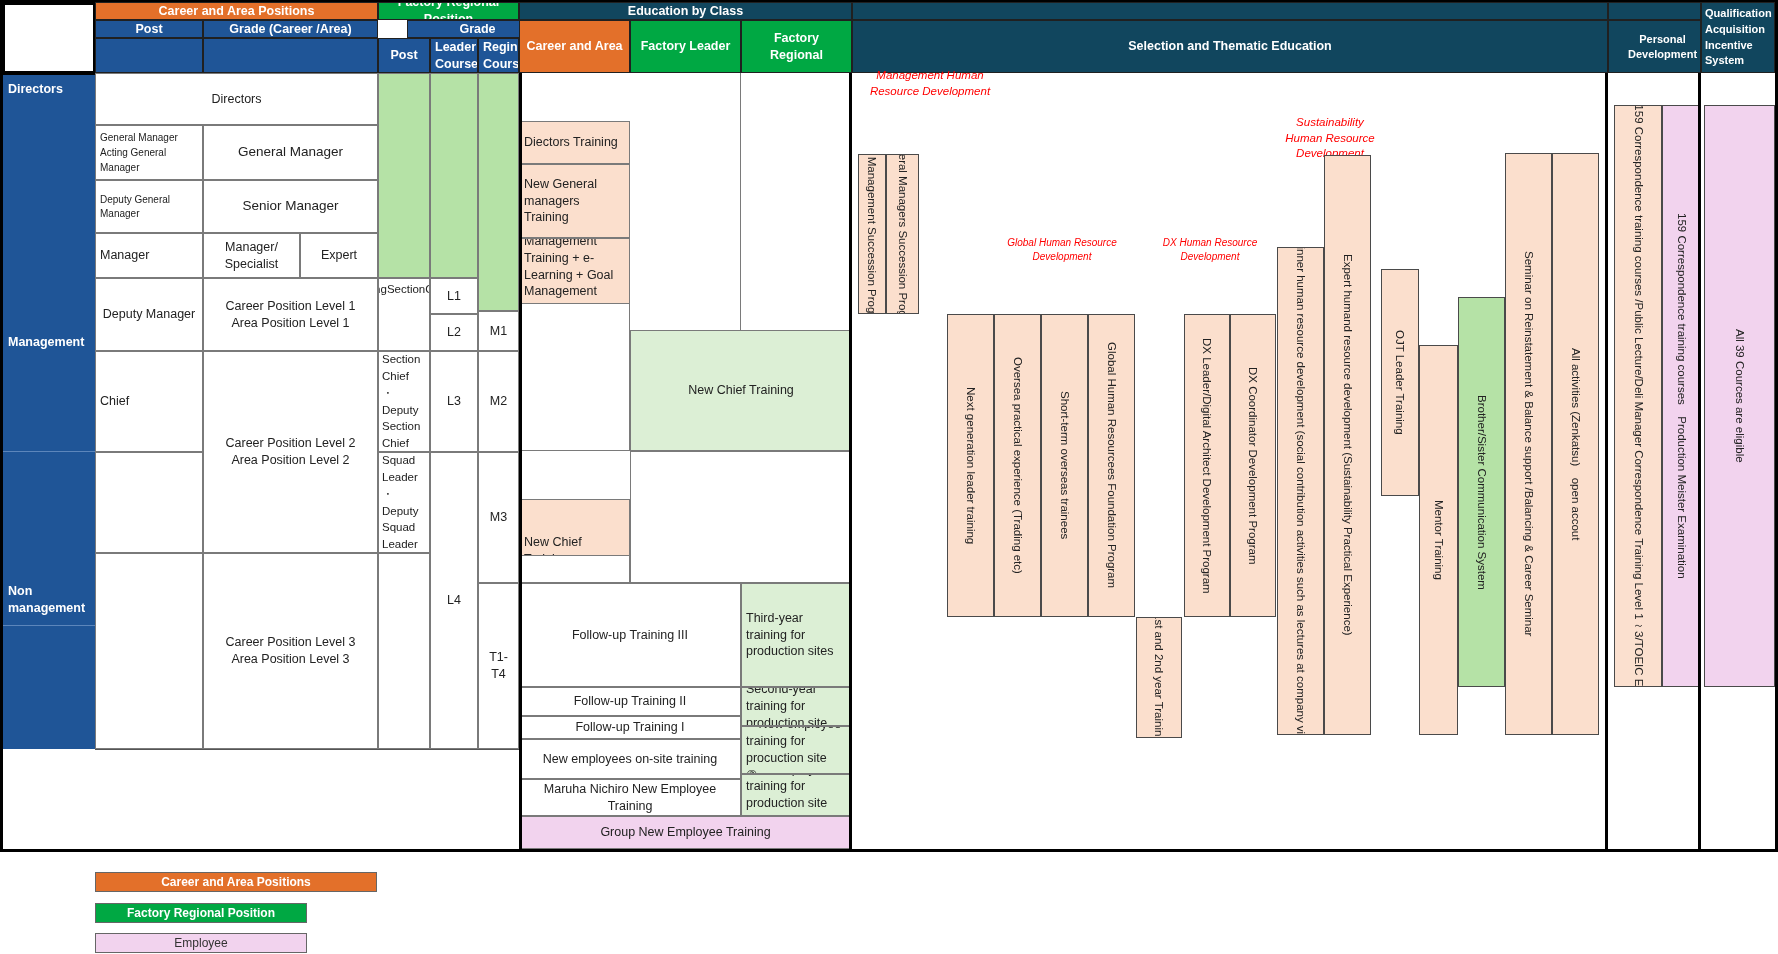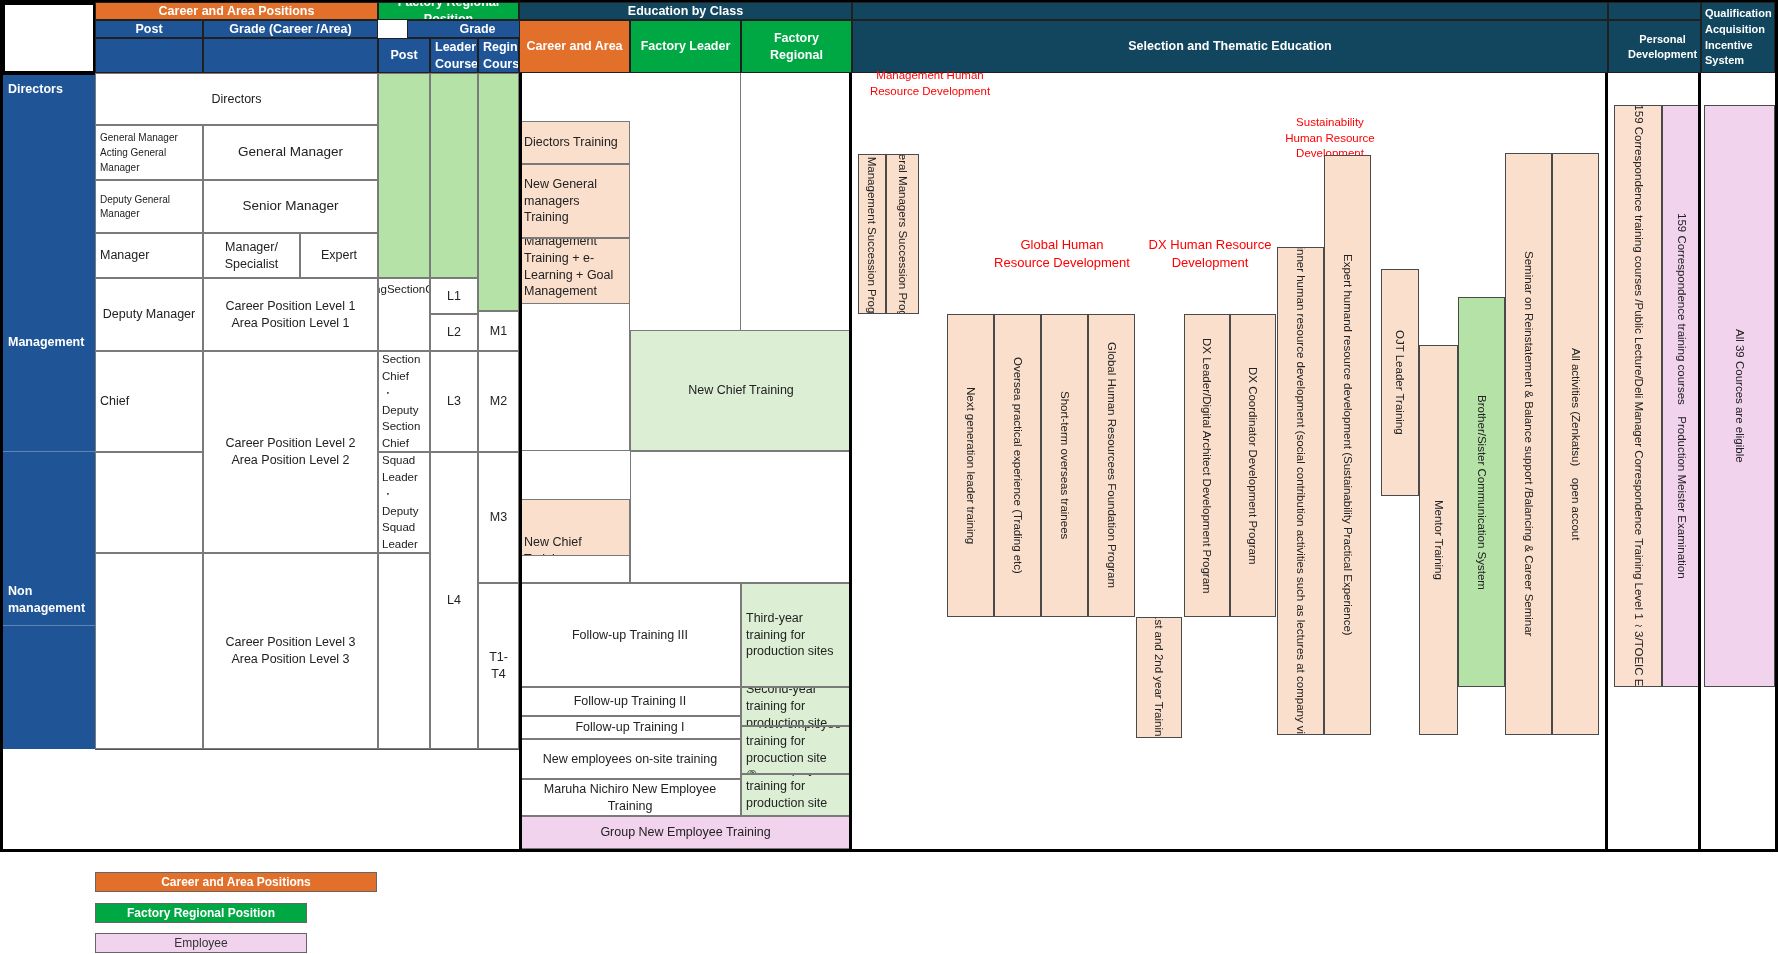--- a/index.html
+++ b/index.html
@@ -32,22 +32,22 @@
 
   
   .bd{border:1px solid #7a7a7a;}
   .bdk{border:1px solid #202020;}
 
   
   .vert{writing-mode:vertical-rl;text-orientation:mixed;white-space:nowrap;}
   .vcell{position:absolute;box-sizing:border-box;display:flex;align-items:center;justify-content:center;
          font-size:11.5px;overflow:hidden;border:1px solid #4a4a4a;}
 
-  .redlab{position:absolute;color:#FF0000;font-size:11.5px;line-height:1.35;text-align:center;}
-  .redlab.small{font-size:13px;}
+  .redlab{position:absolute;color:#FF0000;font-size:11.5px;line-height:1.35;text-align:center;font-style:italic;}
+  .redlab.small{font-size:10px;}
 
   .legend-box{position:absolute;box-sizing:border-box;display:flex;align-items:center;justify-content:center;
               font-weight:bold;font-size:12px;border:1px solid #666;}
 </style>
 </head>
 <body>
 
 <div id="page">
 
   <div class="abs" style="left:0;top:0;width:1778px;height:852px;border:3px solid #000;"></div>

